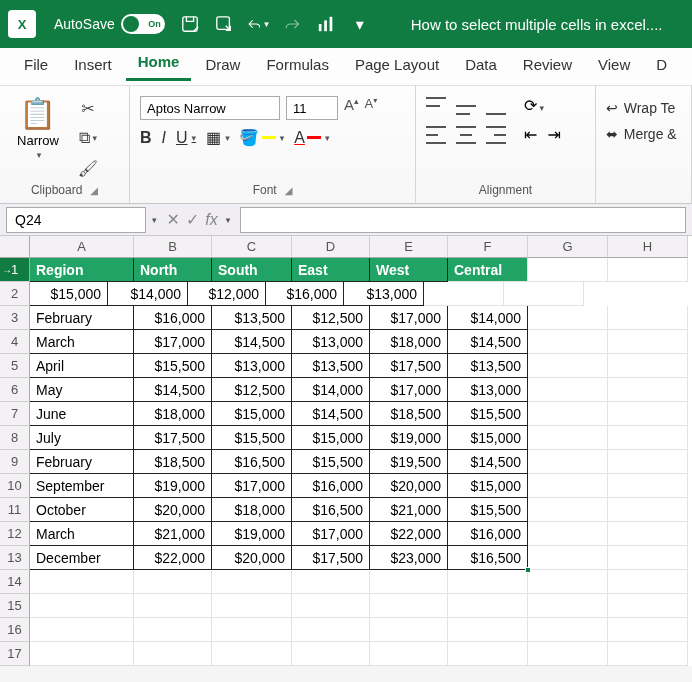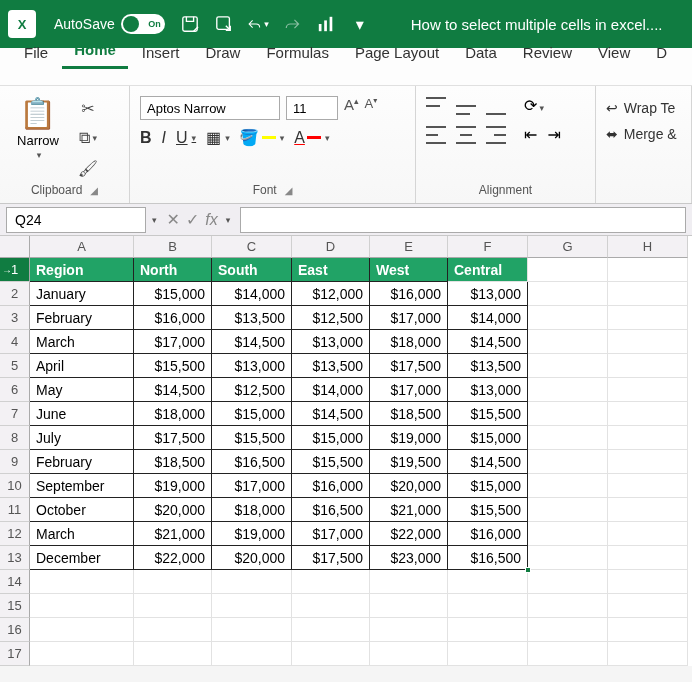--- a/index.html
+++ b/index.html
@@ -10,21 +10,21 @@
   .titlebar .app-icon { width: 28px; height: 28px; background: #fff; border-radius: 4px; display:flex; align-items:center; justify-content:center; color:#107c41; font-weight:bold; font-size:13px; margin-right: 18px; }
   .autosave { display:flex; align-items:center; gap:6px; font-size:14px; }
   .switch { width: 44px; height: 20px; background:#fff; border-radius: 10px; position:relative; display:flex; align-items:center;padding-left:40px; }
   .switch .knob { width:16px; height:16px; border-radius:50%; background:#107c41; position:absolute; left:2px; }
   .switch .on { font-size:9px; color:#107c41; position:absolute; right:4px; font-weight:bold; }
   .qat { display:flex; align-items:center; gap:12px; margin-left:14px; }
   .qat-item { width:22px; height:22px; display:flex; align-items:center; justify-content:center; }
   .doc-title { margin-left: 40px; font-size: 15px; }
 
   
-  .tabs { height: 38px; background: #fdfdfd; display:flex; align-items:end; padding: 16px 12px; gap: 2px; border-bottom:1px solid #e0e0e0; }
+  .tabs { height: 38px; background: #fdfdfd; display:flex; align-items:end; padding: 4px 12px; gap: 2px; border-bottom:1px solid #e0e0e0; }
   .tab { padding: 8px 12px; font-size: 15px; color:#333; cursor:pointer; }
   .tab.active { color:#107c41; border-bottom: 3px solid #107c41; font-weight:600; }
 
   
   .ribbon { height: 118px; background: linear-gradient(#fdfdfd, #f7f7f7); border-bottom:1px solid #c8c8c8; display:flex; }
   .group { border-right:1px solid #d5d5d5; padding: 6px 10px 2px; display:flex; flex-direction:column; justify-content:space-between; }
   .group-label { text-align:center; font-size:12px; color:#555; padding: 2px 0 4px; display:flex; justify-content:center; align-items:center; gap:8px; }
   .launcher { font-size:10px; color:#888; }
 
   .clipboard-body { display:flex; gap:6px; align-items:flex-start; padding-top:4px; }
@@ -123,22 +123,22 @@
           <rect x="14" y="2" width="3" height="16" fill="#fff"></rect>
         </svg>
       </div>
     <div class="qat-item" style="color:#fff">▾</div>
   </div>
   <div class="doc-title">How to select multiple cells in excel....</div>
 </div>
 
 <div class="tabs">
   <div class="tab">File</div>
+  <div class="tab">Insert</div>
   <div class="tab active">Home</div>
-  <div class="tab">Insert</div>
   <div class="tab">Draw</div>
   <div class="tab">Formulas</div>
   <div class="tab">Page Layout</div>
   <div class="tab">Data</div>
   <div class="tab">Review</div>
   <div class="tab">View</div>
   <div class="tab">D</div>
 </div>
 
 <div class="ribbon">
@@ -282,21 +282,20 @@
         <div class="cell cB hdr">North</div>
         <div class="cell cC hdr">South</div>
         <div class="cell cD hdr">East</div>
         <div class="cell cE hdr">West</div>
         <div class="cell cF hdr empty">Central</div>
         <div class="cell cG empty"></div>
         <div class="cell cH empty"></div>
       </div>
       <div class="row">
         <div class="rowhead">2</div>
-        <div class="cell cA">January</div>
         <div class="cell cB num">$15,000</div>
         <div class="cell cC num">$14,000</div>
         <div class="cell cD num">$12,000</div>
         <div class="cell cE num">$16,000</div>
         <div class="cell cF num">$13,000</div>
         <div class="cell cG empty"></div>
         <div class="cell cH empty"></div>
       </div>
       <div class="row">
         <div class="rowhead">3</div>

